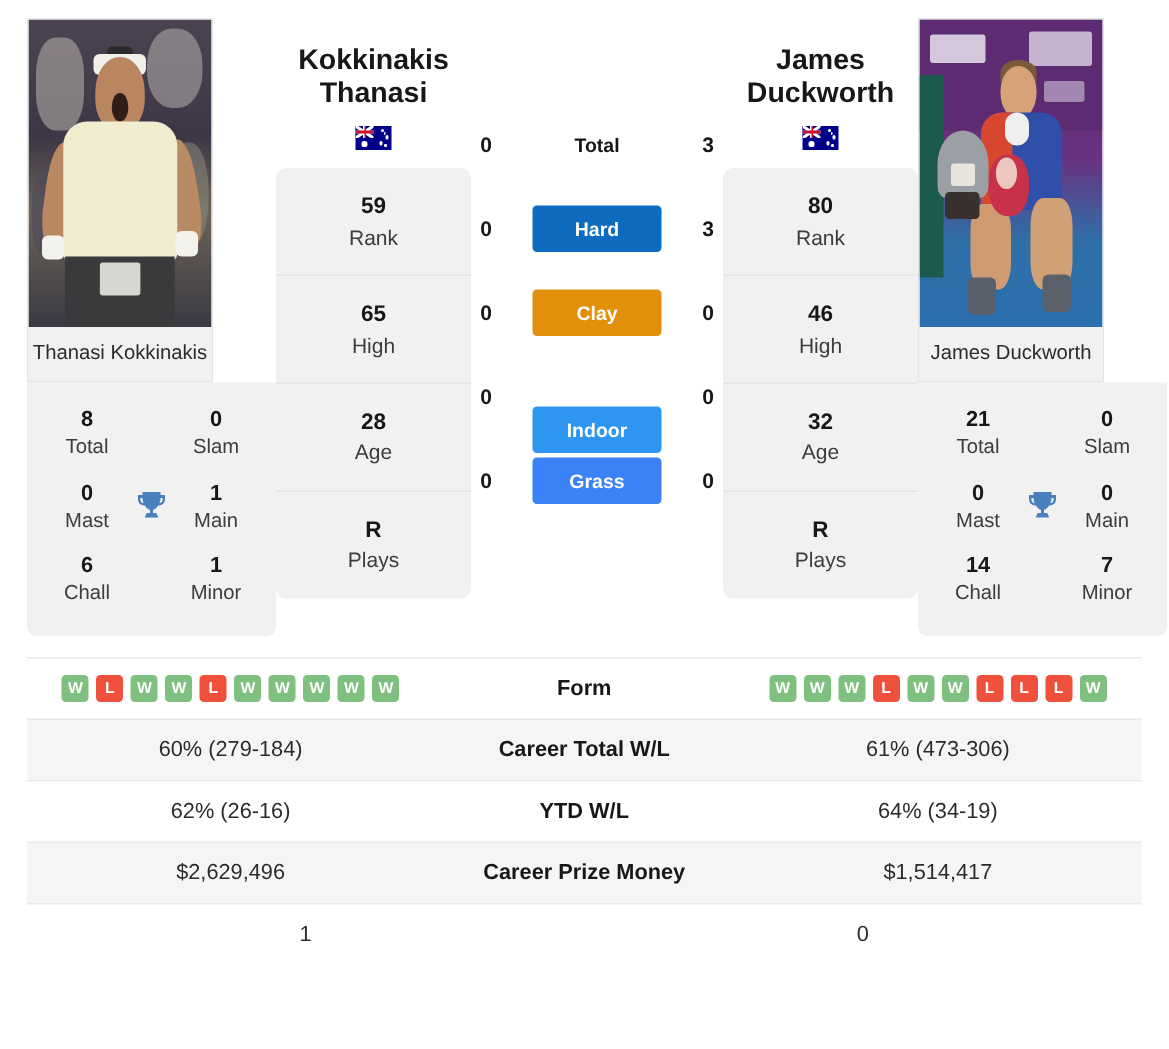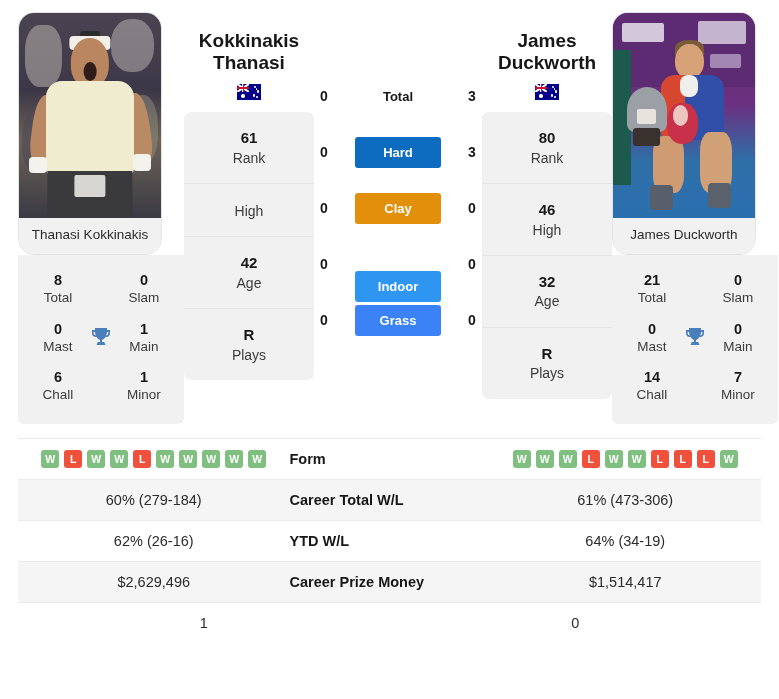--- a/index.html
+++ b/index.html
@@ -16,24 +16,24 @@
 
   
   .top {
     display: flex;
     align-items: flex-start;
     padding: 12px 18px 0 18px;
   }
 
   
   .photo-card {
-    width: 144px;
+    width: 124px;
     flex: 0 0 152px;
     border: 1px solid #e3e3e3;
-    border-radius: 16px;
+    border-radius: 0;
     overflow: hidden;
     background: #fff;
   }
   .photo {
     width: 100%;
     height: 205px;
     position: relative;
     overflow: hidden;
   }
   .photo-caption {
@@ -209,20 +209,21 @@
   .tcell-l, .tcell-r {
     flex: 1;
     display: flex;
     align-items: center;
     justify-content: center;
     font-size: 14.5px;
     color: #2b2b2b;
   }
   .tcell-m {
     flex: 0 0 200px;
+    text-align: center;
     font-size: 14.5px;
     font-weight: 700;
     color: #171717;
   }
   .form-strip { display: flex; gap: 5px; }
   .badge {
     width: 18px; height: 18px;
     border-radius: 3px;
     color: #ffffff;
     font-size: 10.5px;
@@ -318,28 +319,29 @@
           <span class="star s-big"></span>
             <span class="star s1"></span>
           <span class="star s2"></span>
             <span class="star s3"></span>
           <span class="star s4"></span>
             <span class="star s5"></span>
         </span>
       </div>
       <div class="stat-card">
         <div class="stat-cell">
-          <div class="stat-val">61</div>
+          <div class="stat-val">59</div>
           <div class="stat-lbl">Rank</div>
         </div>
         <div class="stat-cell">
+          <div class="stat-val">65</div>
           <div class="stat-lbl">High</div>
         </div>
         <div class="stat-cell">
-          <div class="stat-val">42</div>
+          <div class="stat-val">28</div>
           <div class="stat-lbl">Age</div>
         </div>
         <div class="stat-cell">
           <div class="stat-val">R</div>
           <div class="stat-lbl">Plays</div>
         </div>
       </div>
     </div>
 
     <div class="h2h">

